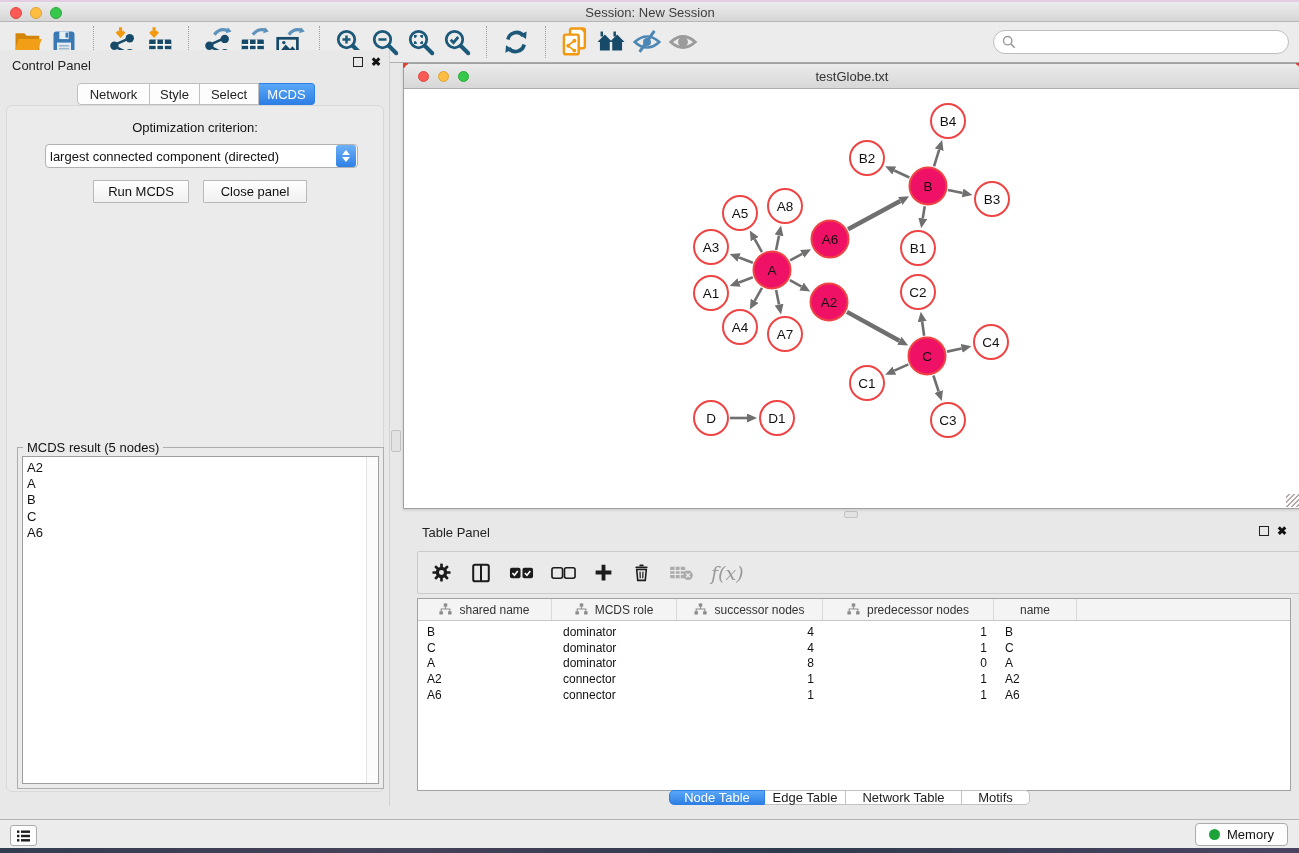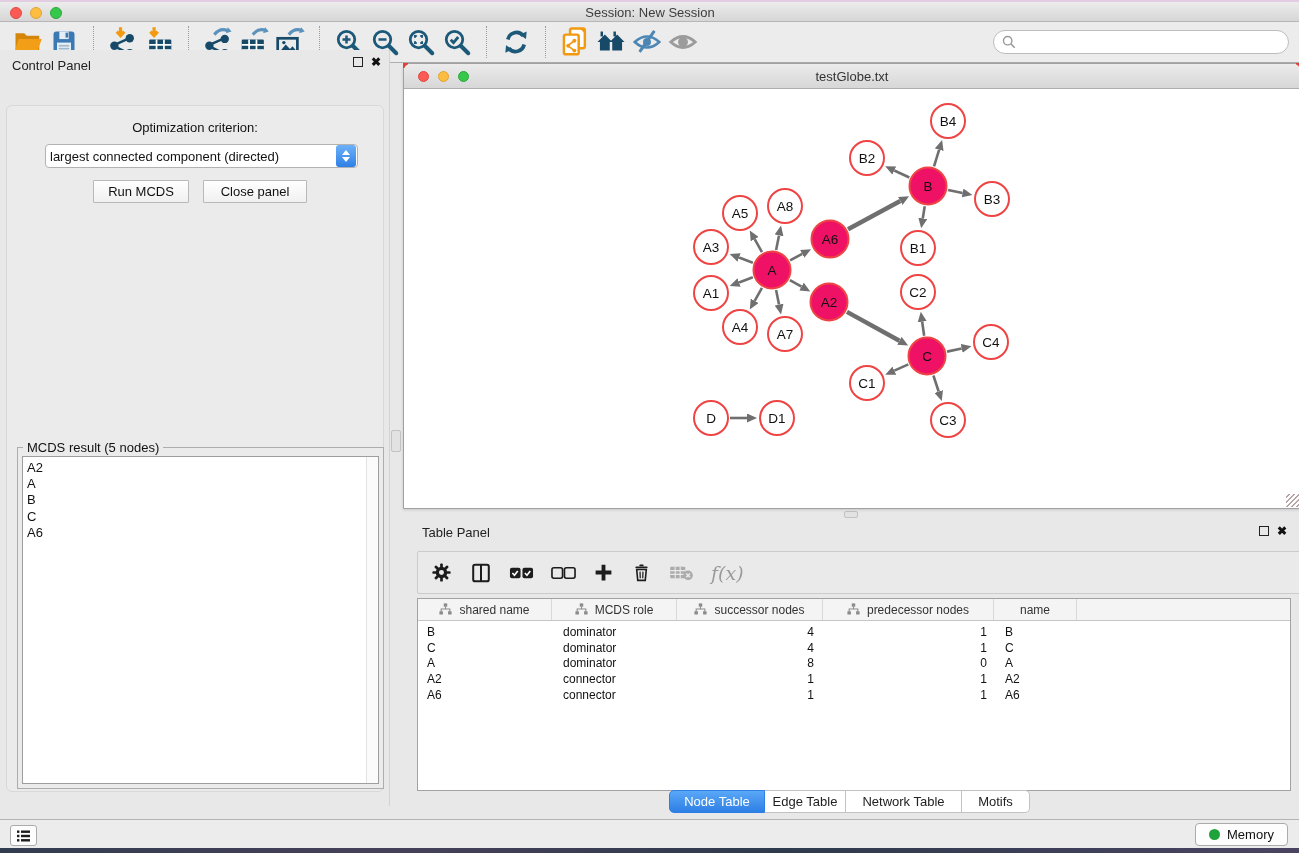--- a/index.html
+++ b/index.html
@@ -114,21 +114,21 @@
     color:#333; border-right:1px solid #d9d9d9; }
   .tbody { position:relative; }
   .trow { display:flex; height:15.8px; align-items:center; }
   .tcell { font-size:12px; color:#111; overflow:hidden; white-space:nowrap; }
   .c0 { width:134px; padding-left:9px; }
   .c1 { width:125px; padding-left:11px; }
   .c2 { width:146px; text-align:right; padding-right:9px; }
   .c3 { width:171px; text-align:right; padding-right:7px; }
   .c4 { width:83px; padding-left:11px; }
 
-  .bt-tabs { position:absolute; left:266px; top:271px; display:flex; height:23px; }
+  .bt-tabs { position:absolute; left:266px; top:271px; display:flex; height:15px; }
   .bt-tab { border:1px solid #c2c2c2; border-left:none; background:#fff; font-size:13px; color:#222;
     display:flex; align-items:center; justify-content:center; }
   .bt-tab:first-child { border-left:1px solid #c2c2c2; border-radius:5px 0 0 5px; }
   .bt-tab:last-child { border-radius:0 5px 5px 0; }
   .bt-tab.active { background:linear-gradient(#5aa8f7,#2e7fe5); border-color:#2e7fe5; color:#fff; }
 
   
   .statusbar { position:absolute; left:0; top:819px; width:1299px; height:29px; background:#ececec;
     border-top:1px solid #b3b3b3; }
   .list-btn { position:absolute; left:10px; top:5px; width:27px; height:21px; background:#fdfdfd;
@@ -294,20 +294,26 @@
       </svg>
     <input type="text" placeholder="" style="">
   </div>
 </div>
 
 <div class="cpanel">
   <div class="panel-head">Control Panel</div>
   <div class="panel-icons">
     <div class="float-ic"></div>
     <div class="close-ic">✖</div>
+  </div>
+  <div class="cp-tabs">
+    <div class="cp-tab" style="width:73px">Network</div>
+    <div class="cp-tab" style="width:50px">Style</div>
+    <div class="cp-tab" style="width:59px">Select</div>
+    <div class="cp-tab active" style="width:56px">MCDS</div>
   </div>
   <div class="cp-card">
     <div class="opt-label">Optimization criterion:</div>
     <div class="dropdown">
       <div class="val">largest connected component (directed)</div>
       <div class="dd-step">
           <div class="tri-up"></div>
           <div class="tri-dn"></div>
         </div>
     </div>

